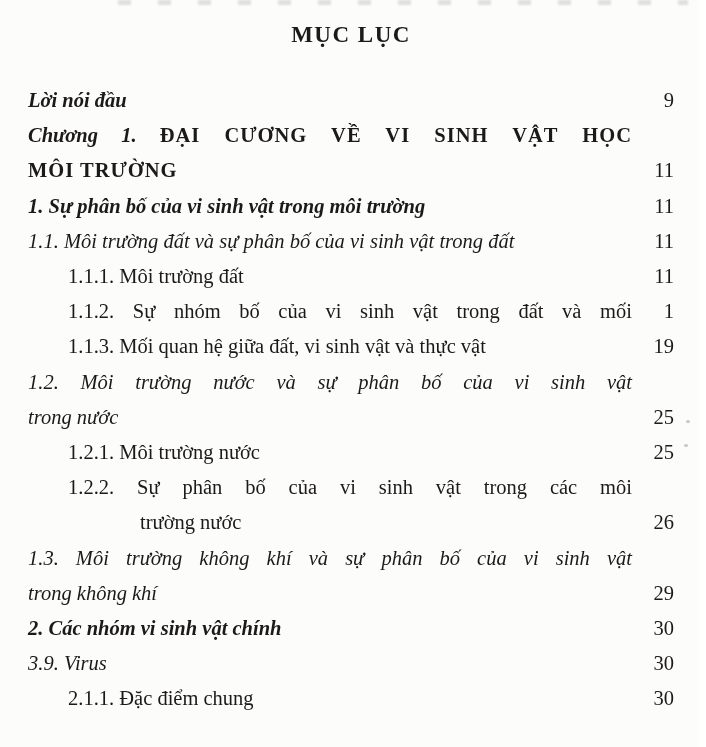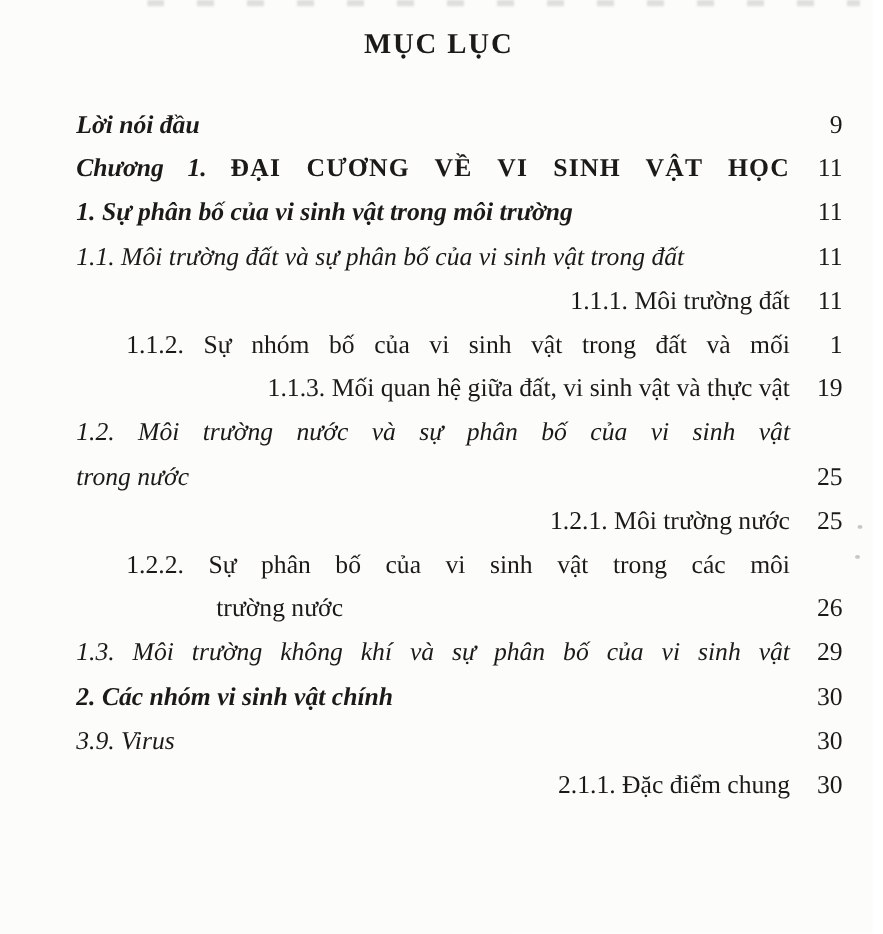--- a/index.html
+++ b/index.html
@@ -30,36 +30,35 @@
   .toc {
     margin-top: 33px;
   }
   .row {
     display: flex;
     align-items: flex-end;
   }
   .txt {
     flex: 1 1 auto;
     min-width: 0;
-    margin-left: 33px;
   }
   .line {
     line-height: 35.2px;
   }
   .pg {
     flex: 0 0 42px;
     width: 42px;
     text-align: right;
     line-height: 35.2px;
     align-self: flex-end;
   }
   .bi   { font-weight: bold; font-style: italic; }
   .it   { font-style: italic; }
   .caps { font-weight: bold; letter-spacing: 1px; }
-  .sub  { padding-left: 40px; text-align: right; }   
+  .sub  { padding-left: 40px; }   
   .sub2 { padding-left: 112px; }  
   .just {
     text-align: justify;
     text-align-last: justify;
   }
   
   .scan-top {
     position: absolute;
     top: 0; left: 118px;
     width: 570px; height: 5px;
@@ -96,20 +95,21 @@
     <div class="row">
       <div class="txt">
           <div class="line bi">Lời nói đầu</div>
         </div>
       <span class="pg">9</span>
     </div>
 
     <div class="row">
       <div class="txt">
         <div class="line just"><span class="bi">Chương 1.</span> <span class="caps">ĐẠI CƯƠNG VỀ VI SINH VẬT HỌC</span></div>
+        <div class="line caps">MÔI TRƯỜNG</div>
       </div>
       <span class="pg">11</span>
     </div>
 
     <div class="row">
       <div class="txt">
           <div class="line bi">1. Sự phân bố của vi sinh vật trong môi trường</div>
         </div>
       <span class="pg">11</span>
     </div>
@@ -161,20 +161,21 @@
       <div class="txt">
         <div class="line sub just">1.2.2. Sự phân bố của vi sinh vật trong các môi</div>
         <div class="line sub2">trường nước</div>
       </div>
       <span class="pg">26</span>
     </div>
 
     <div class="row">
       <div class="txt">
         <div class="line it just">1.3. Môi trường không khí và sự phân bố của vi sinh vật</div>
+        <div class="line it">trong không khí</div>
       </div>
       <span class="pg">29</span>
     </div>
 
     <div class="row">
       <div class="txt">
           <div class="line bi">2. Các nhóm vi sinh vật chính</div>
         </div>
       <span class="pg">30</span>
     </div>

